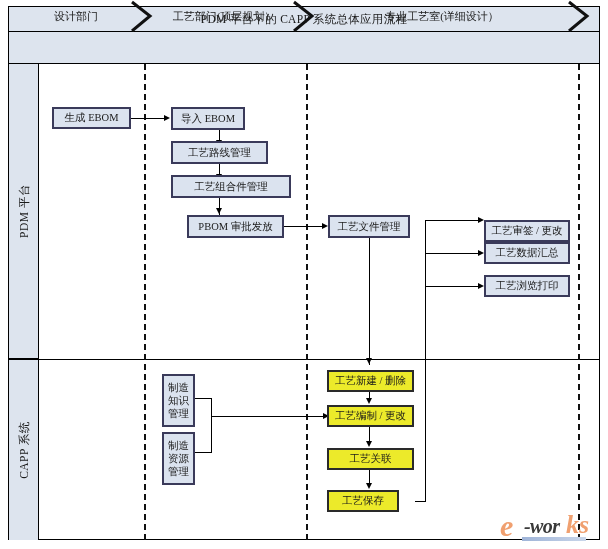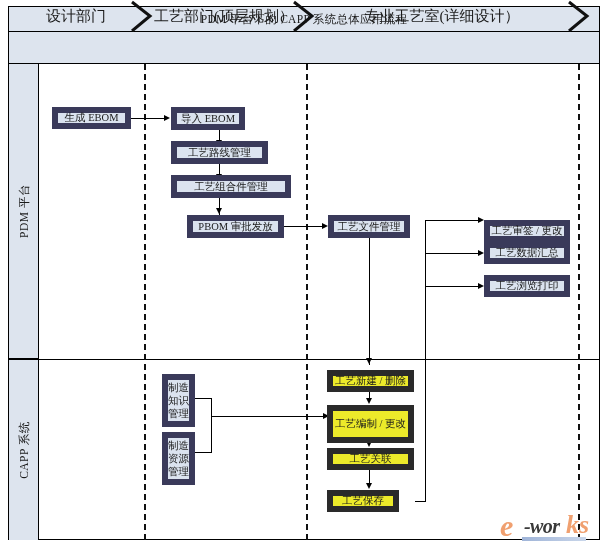--- a/index.html
+++ b/index.html
@@ -11,36 +11,36 @@
 
   
   .titlebar{position:absolute;left:9px;top:7px;width:590px;height:25px;background:#dde4ee;
             border-bottom:1px solid #000;box-sizing:border-box;
             display:flex;align-items:center;justify-content:center;font-size:11.5px;color:#1a1a1a;letter-spacing:.3px;}
 
   
   .lanehead{position:absolute;left:9px;top:32px;width:590px;height:32px;background:#dde4ee;
             border-bottom:1px solid #000;box-sizing:border-box;}
   .lanelabel{position:absolute;top:0;height:32px;display:flex;align-items:center;justify-content:center;
-             font-size:15px;color:#1a1a1a;}
+             font-size:11px;color:#1a1a1a;}
   .chev{position:absolute;top:0;width:34px;height:32px;}
 
   
   .sideband{position:absolute;left:9px;width:30px;background:#dde4ee;border-right:1px solid #000;box-sizing:border-box;}
   .sidetext{position:absolute;left:50%;top:50%;transform:translate(-50%,-50%) rotate(-90deg);
             white-space:nowrap;font-size:11.5px;color:#1a1a1a;letter-spacing:.5px;}
 
   
   .hdiv{position:absolute;left:9px;width:590px;height:0;border-top:1px solid #000;}
 
   
   .vdash{position:absolute;width:0;border-left:2px dashed #111;}
 
   
-  .box{position:absolute;box-sizing:border-box;border:6px solid #0ea5e9;display:flex;
+  .box{position:absolute;box-sizing:border-box;border:2px solid #0ea5e9;display:flex;
        align-items:center;justify-content:center;text-align:left;font-size:10.5px;color:#1a1a1a;line-height:1.12;font-family:Liberation Serif, serif;}
   .box.blue{background:#dbe3ef;border-color:#3a3a5a;}
   .box.yellow{background:#ecea2a;border-color:#2a2a2a;}
   .box.vert{flex-direction:column;font-size:10.5px;line-height:1.25;padding:2px 0;}
   .box.vert span{display:block;}
 
   
   .ln{position:absolute;background:#000;}
   .lnh{height:1px;}
   .lnv{width:1px;}
@@ -166,21 +166,21 @@
   </div>
 
   <div class="box blue vert" style="left:162px;top:432px;width:33px;height:53px;">
     <span>制造</span>
     <span>资源</span>
     <span>管理</span>
   </div>
 
   <div class="box yellow" style="left:327px;top:370px;width:87px;height:22px;">工艺新建 / 删除</div>
 
-  <div class="box yellow" style="left:327px;top:405px;width:87px;height:38px;">工艺编制 / 更改</div>
+  <div class="box yellow" style="left:327px;top:405px;width:87px;height:22px;">工艺编制 / 更改</div>
 
   <div class="box yellow" style="left:327px;top:448px;width:87px;height:22px;">工艺关联</div>
 
   <div class="box yellow" style="left:327px;top:490px;width:72px;height:22px;">工艺保存</div>
 
   <div class="logo">
     <div class="lg-e">e</div>
     <div class="lg-w">-wor</div>
     <div class="lg-k">ks</div>
     <div class="lg-bar"></div>

